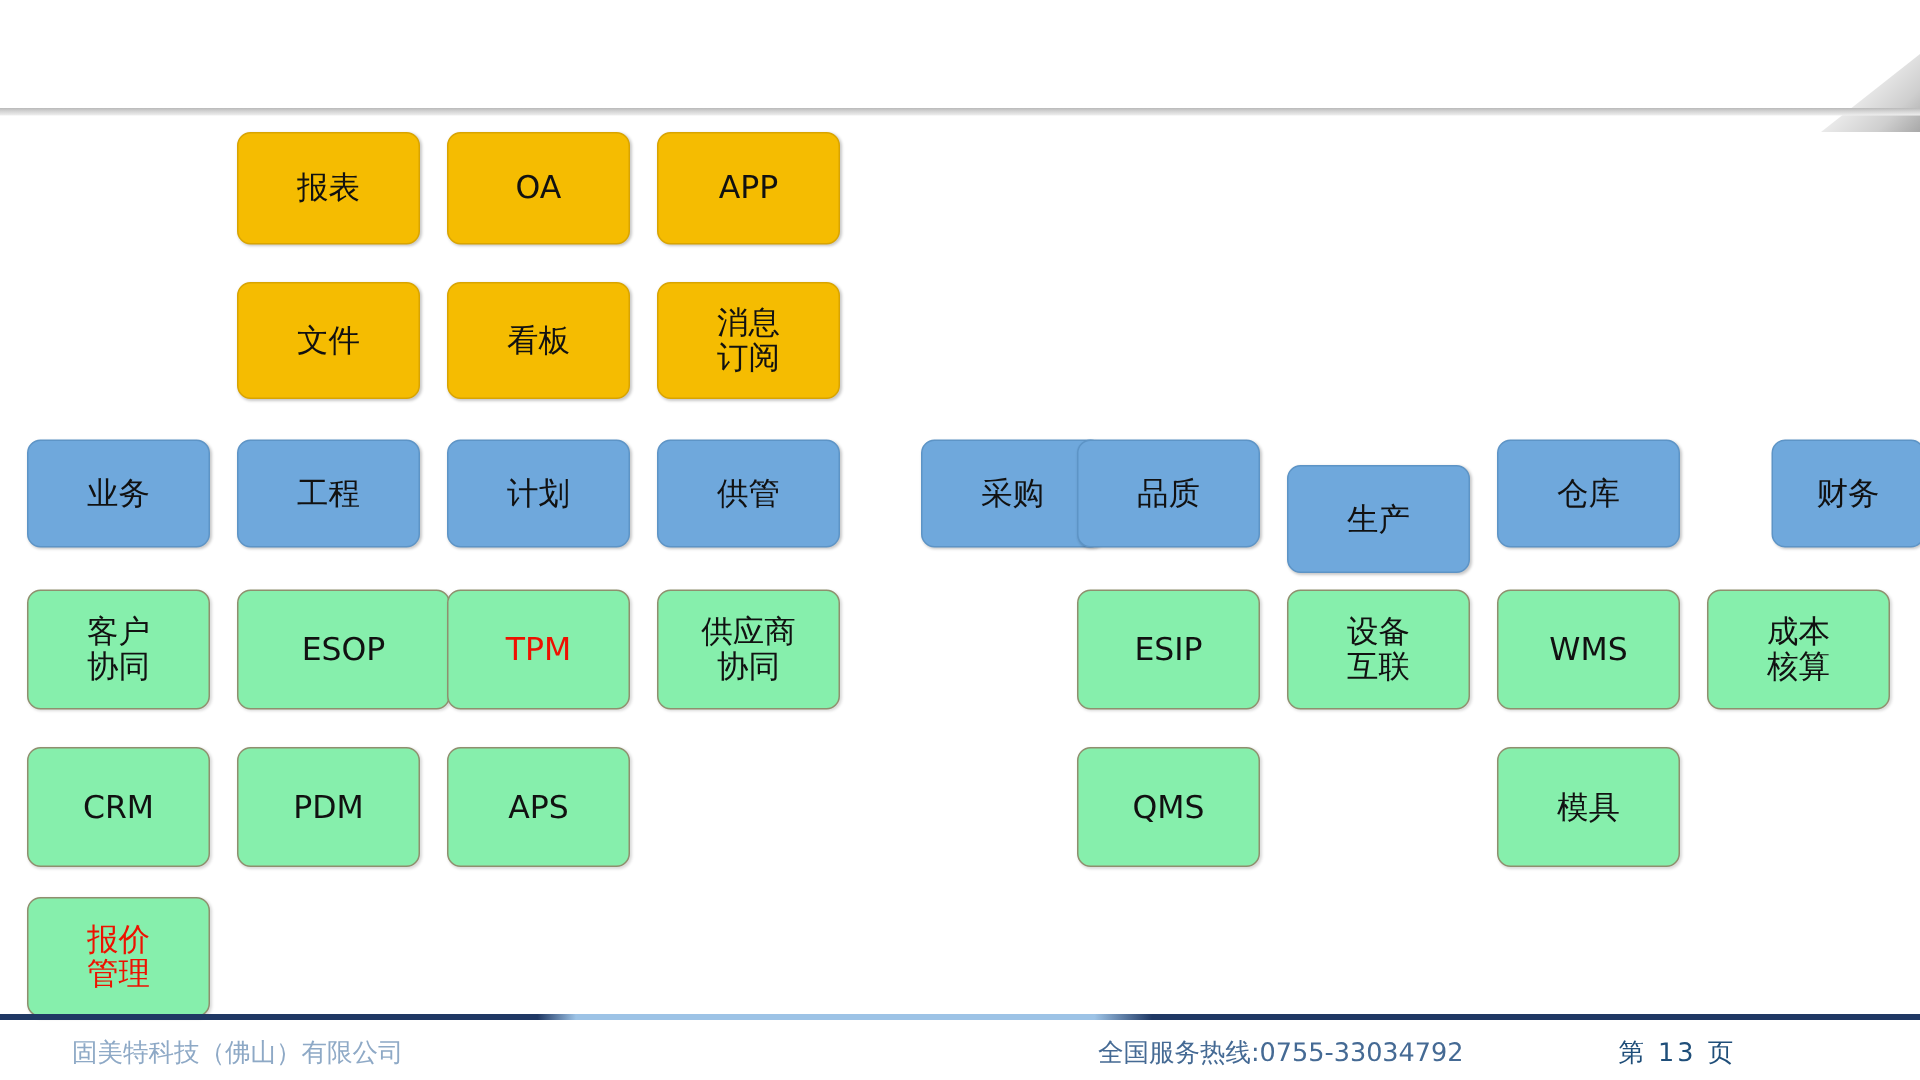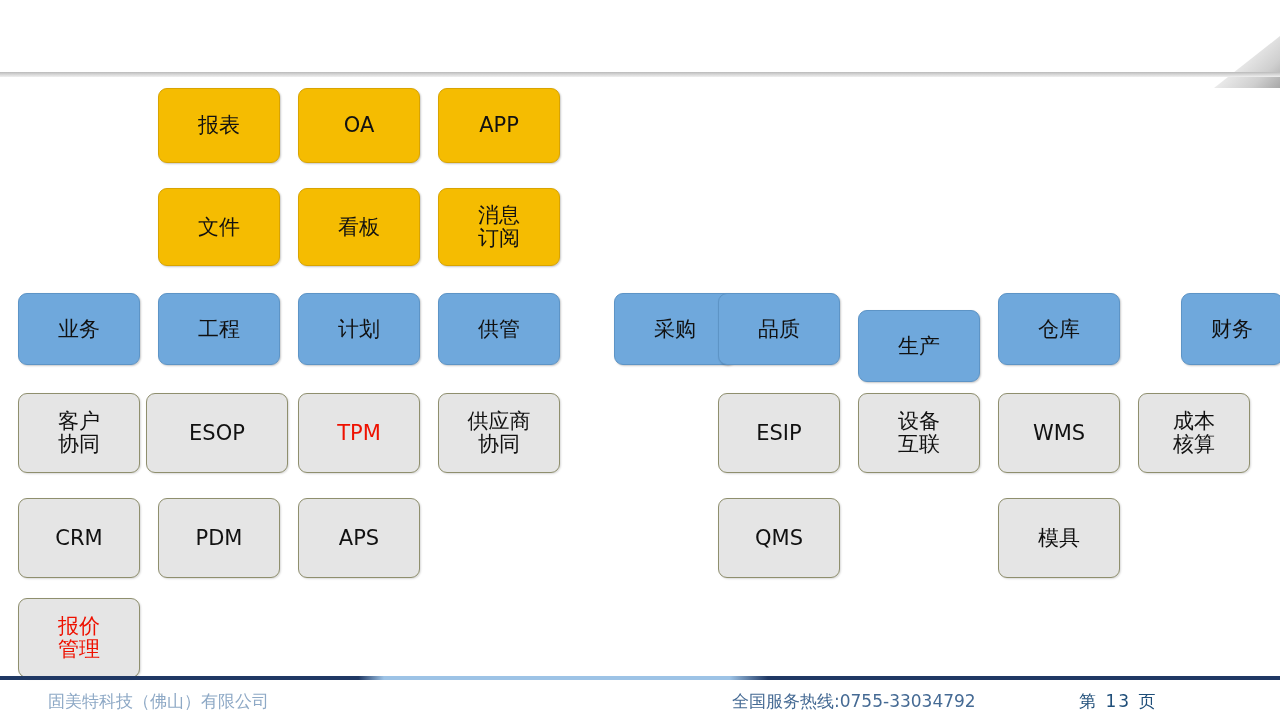--- a/index.html
+++ b/index.html
@@ -72,21 +72,21 @@
     background:#F5BC01;
     border:1px solid #d9a400;
     box-shadow:1px 1px 2px rgba(0,0,0,0.22);
   }
   .box.blue{
     background:#6fa8dc;
     border:1px solid #5d94c6;
     box-shadow:1px 1px 2px rgba(0,0,0,0.22);
   }
   .box.cream{
-    background:#e5e5e5;
+    background:#86efac;
     border:1px solid #8f8f6e;
     box-shadow:1px 1px 2px rgba(0,0,0,0.15);
   }
   .box.red-text{color:#ee1100;}
   
   #footer{
     position:absolute;left:0;top:676px;width:1148px;height:44px;padding-left:47px;
   }
   #footer-rule{
     position:absolute;left:0;top:0;width:1280px;height:4px;
@@ -164,41 +164,41 @@
       </div>
       <div class="cell" style="left: 1181px; top: 0px; width: 102px; height: 72px;">
         <div class="box blue" style="width: 100%; height: 100%;">财务</div>
       </div>
     </div>
   <div class="row" id="row-sub1" style="top: 315px;">
       <div class="cell" style="left: 18px; top: 0px; width: 122px; height: 80px;">
         <div class="box cream" style="width: 100%; height: 100%;">客户
 协同</div>
       </div>
-      <div class="cell" style="left: 146px; top: 0px; width: 142px; height: 80px;">
+      <div class="cell" style="left: 158px; top: 0px; width: 142px; height: 80px;">
         <div class="box cream" style="width: 100%; height: 100%;">ESOP</div>
       </div>
       <div class="cell" style="left: 298px; top: 0px; width: 122px; height: 80px;">
         <div class="box cream red-text" style="width: 100%; height: 100%;">TPM</div>
       </div>
       <div class="cell" style="left: 438px; top: 0px; width: 122px; height: 80px;">
         <div class="box cream" style="width: 100%; height: 100%;">供应商
 协同</div>
       </div>
       <div class="cell" style="left: 718px; top: 0px; width: 122px; height: 80px;">
         <div class="box cream" style="width: 100%; height: 100%;">ESIP</div>
       </div>
       <div class="cell" style="left: 858px; top: 0px; width: 122px; height: 80px;">
         <div class="box cream" style="width: 100%; height: 100%;">设备
 互联</div>
       </div>
       <div class="cell" style="left: 998px; top: 0px; width: 122px; height: 80px;">
         <div class="box cream" style="width: 100%; height: 100%;">WMS</div>
       </div>
-      <div class="cell" style="left: 1138px; top: 0px; width: 112px; height: 80px; border-radius: 28px;">
+      <div class="cell" style="left: 1138px; top: 0px; width: 122px; height: 80px; border-radius: 28px;">
         <div class="box cream" style="width: 100%; height: 100%;">成本
 核算</div>
       </div>
     </div>
   <div class="row" id="row-sub2" style="top: 420px;">
       <div class="cell" style="left: 18px; top: 0px; width: 122px; height: 80px;">
         <div class="box cream" style="width: 100%; height: 100%;">CRM</div>
       </div>
       <div class="cell" style="left: 158px; top: 0px; width: 122px; height: 80px;">
         <div class="box cream" style="width: 100%; height: 100%;">PDM</div>

